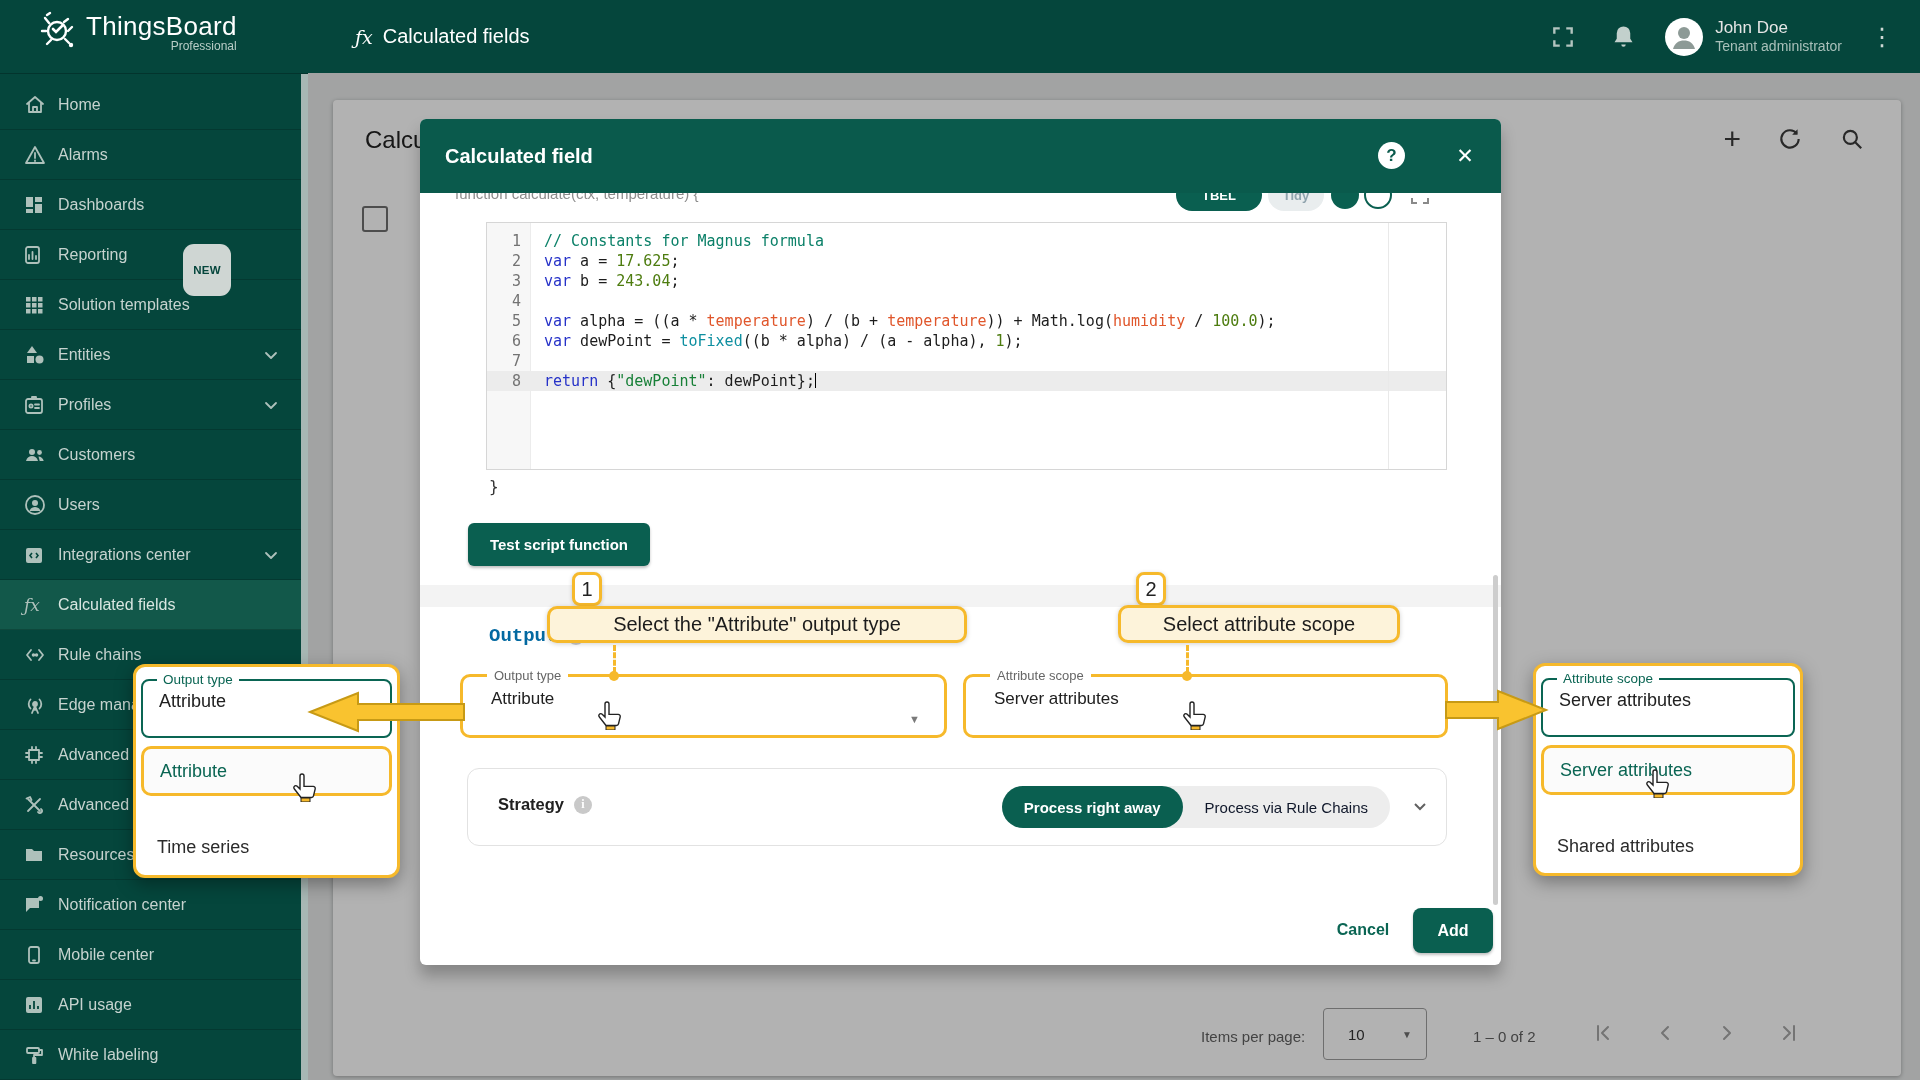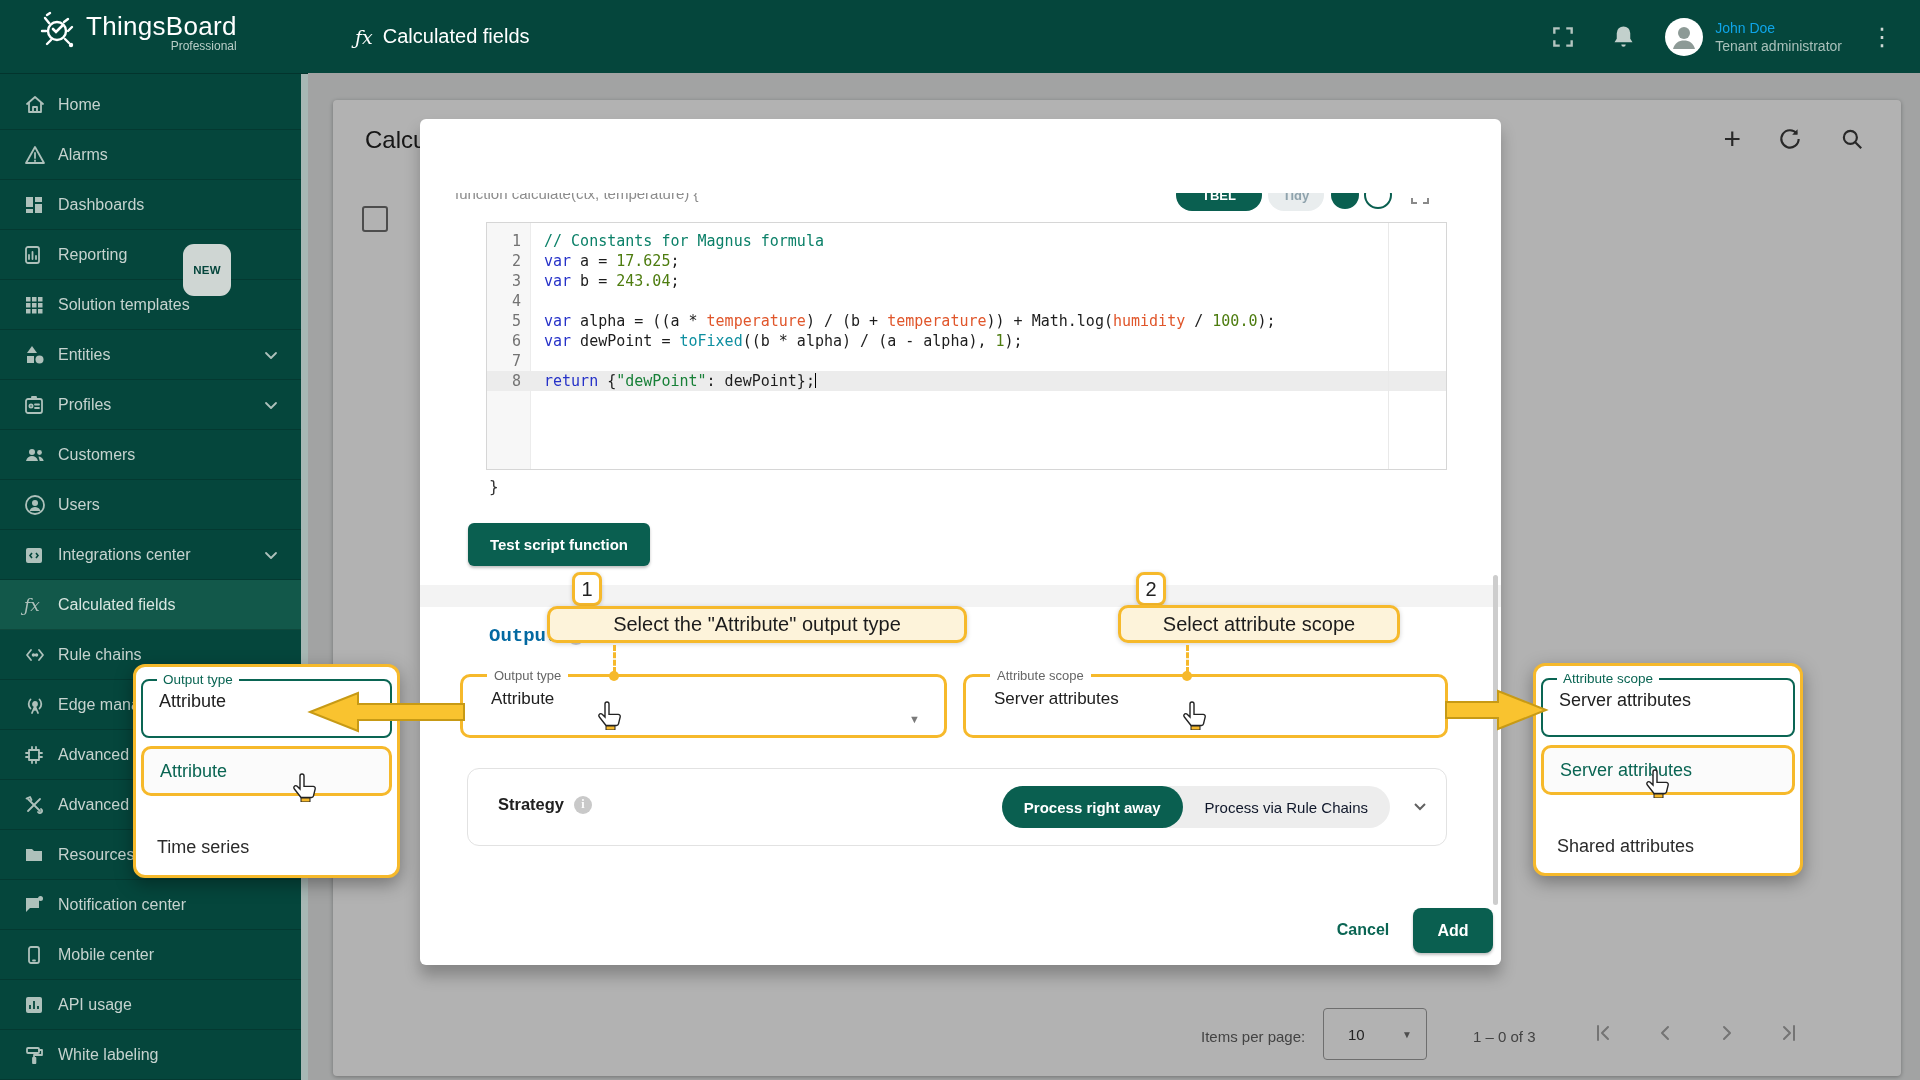--- a/index.html
+++ b/index.html
@@ -11,21 +11,21 @@
   .logo-wrap{position:absolute;left:40px;top:10px;display:flex;align-items:center;gap:10px;color:#fff;}
   .logo-text{display:flex;flex-direction:column;}
   .logo-title{font-size:26px;font-weight:500;letter-spacing:.3px;line-height:30px;color:#fff;}
   .logo-sub{font-size:12px;color:#b9cdc7;text-align:right;margin-top:-2px;}
   .page-title{position:absolute;left:355px;top:0;height:73px;display:flex;align-items:center;gap:10px;color:#fff;font-size:20px;}
   .fx-glyph{font-style:italic;font-family:"DejaVu Serif",serif;font-size:19px;}
   .tb-right{position:absolute;right:0;top:0;height:73px;display:flex;align-items:center;}
   .icon-btn{display:flex;align-items:center;justify-content:center;cursor:pointer;}
   .avatar{width:38px;height:38px;border-radius:50%;background:#fff;display:flex;align-items:center;justify-content:center;}
   .user-block{margin-left:12px;line-height:18px;}
-  .user-name{font-size:14px;color:#0ea5e9;}
+  .user-name{font-size:17px;color:#e5e5e5;}
   .user-role{font-size:14px;color:#a9c0ba;}
   .kebab{font-size:24px;color:#cfd8d5;margin:0 26px 0 28px;}
 
   
   .sidebar{position:absolute;left:0;top:73px;width:308px;height:1007px;background:#05463c;z-index:4;border-top:1px solid rgba(0,0,0,.25);}
   .sb-scroll{position:absolute;left:301px;top:0;width:7px;height:1007px;background:#c4cbc9;opacity:.85;}
   .sb-list{position:absolute;left:0;top:6px;width:301px;}
   .sb-item{position:relative;height:50px;border-bottom:1px solid rgba(0,0,0,.18);display:flex;align-items:center;
            padding:0 20px 0 24px;color:#c6d3cf;font-size:16px;font-weight:500;cursor:pointer;box-sizing:border-box;}
   .sb-item .sb-ic{width:34px;display:flex;align-items:center;color:#aec1bb;flex:0 0 34px;}
@@ -433,21 +433,21 @@
       </span>
     </div>
     <div class="checkbox"></div>
 
     <div class="paginator">
       <span>Items per page:</span>
       <span class="ipp-select">
         <span>10</span>
         <span style="font-size:10px;color:#6f6f6f;">▼</span>
       </span>
-      <span style="position:absolute;left:272px;">1 – 0 of 3</span>
+      <span style="position:absolute;left:272px;">1 – 0 of 2</span>
       <span class="pag-icons">
         <span><svg class="pg" width="24" height="24" viewBox="0 0 24 24">
               <path d="M7 5 V19"></path>
               <path d="M17 6 L11 12 L17 18"></path>
             </svg></span>
         <span><svg class="pg" width="24" height="24" viewBox="0 0 24 24">
               <path d="M15 6 L9 12 L15 18"></path>
             </svg></span>
         <span><svg class="pg" width="24" height="24" viewBox="0 0 24 24">
               <path d="M9 6 L15 12 L9 18"></path>
@@ -456,20 +456,25 @@
               <path d="M7 6 L13 12 L7 18"></path>
               <path d="M17 5 V19"></path>
             </svg></span>
       </span>
     </div>
   </main>
 
   <div class="overlay"></div>
 
   <section class="dialog">
+    <div class="dlg-header">
+      <div class="dlg-title">Calculated field</div>
+      <div class="dlg-help">?</div>
+      <div class="dlg-close">✕</div>
+    </div>
 
     <div class="cliprow">
       <span class="signature">function calculate(ctx, temperature) {</span>
       <span class="pill pill-tbel">TBEL</span>
       <span class="pill pill-tidy">Tidy</span>
       <span class="circ1"></span>
       <span class="circ2"></span>
       <span class="fs-clip">
         <svg width="24" height="24" viewBox="0 0 24 24">
             <g stroke="#8a8a8a" stroke-width="2" fill="none">

